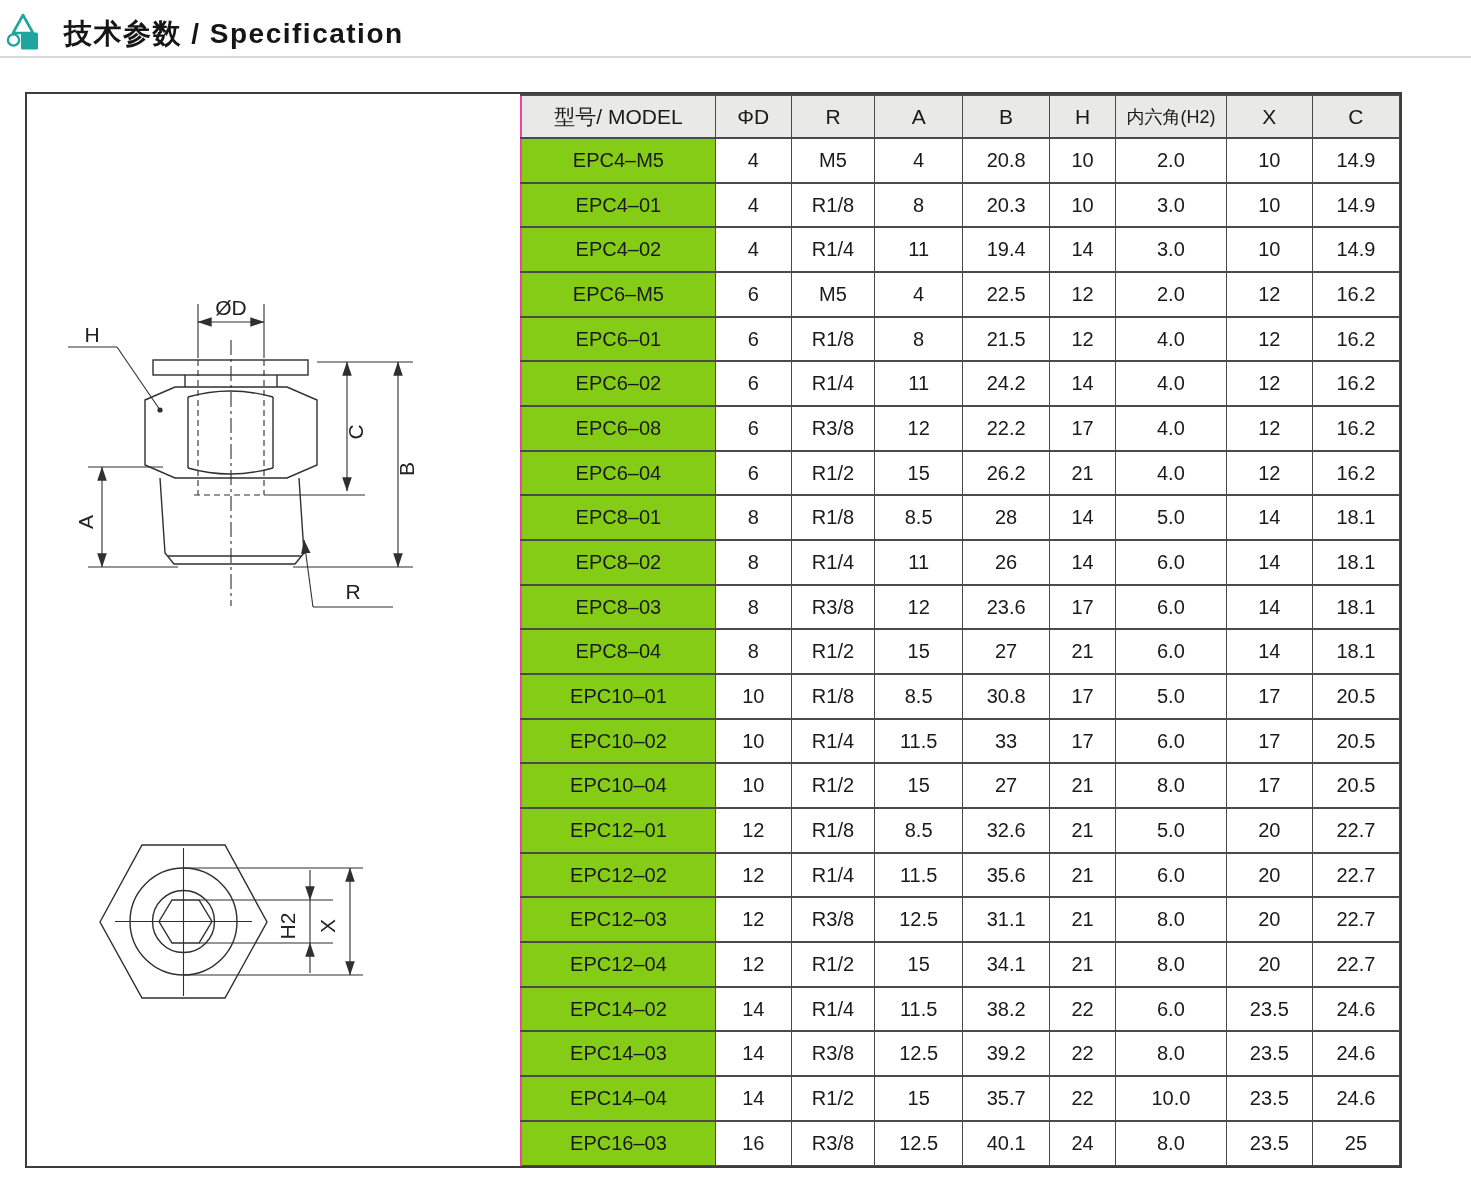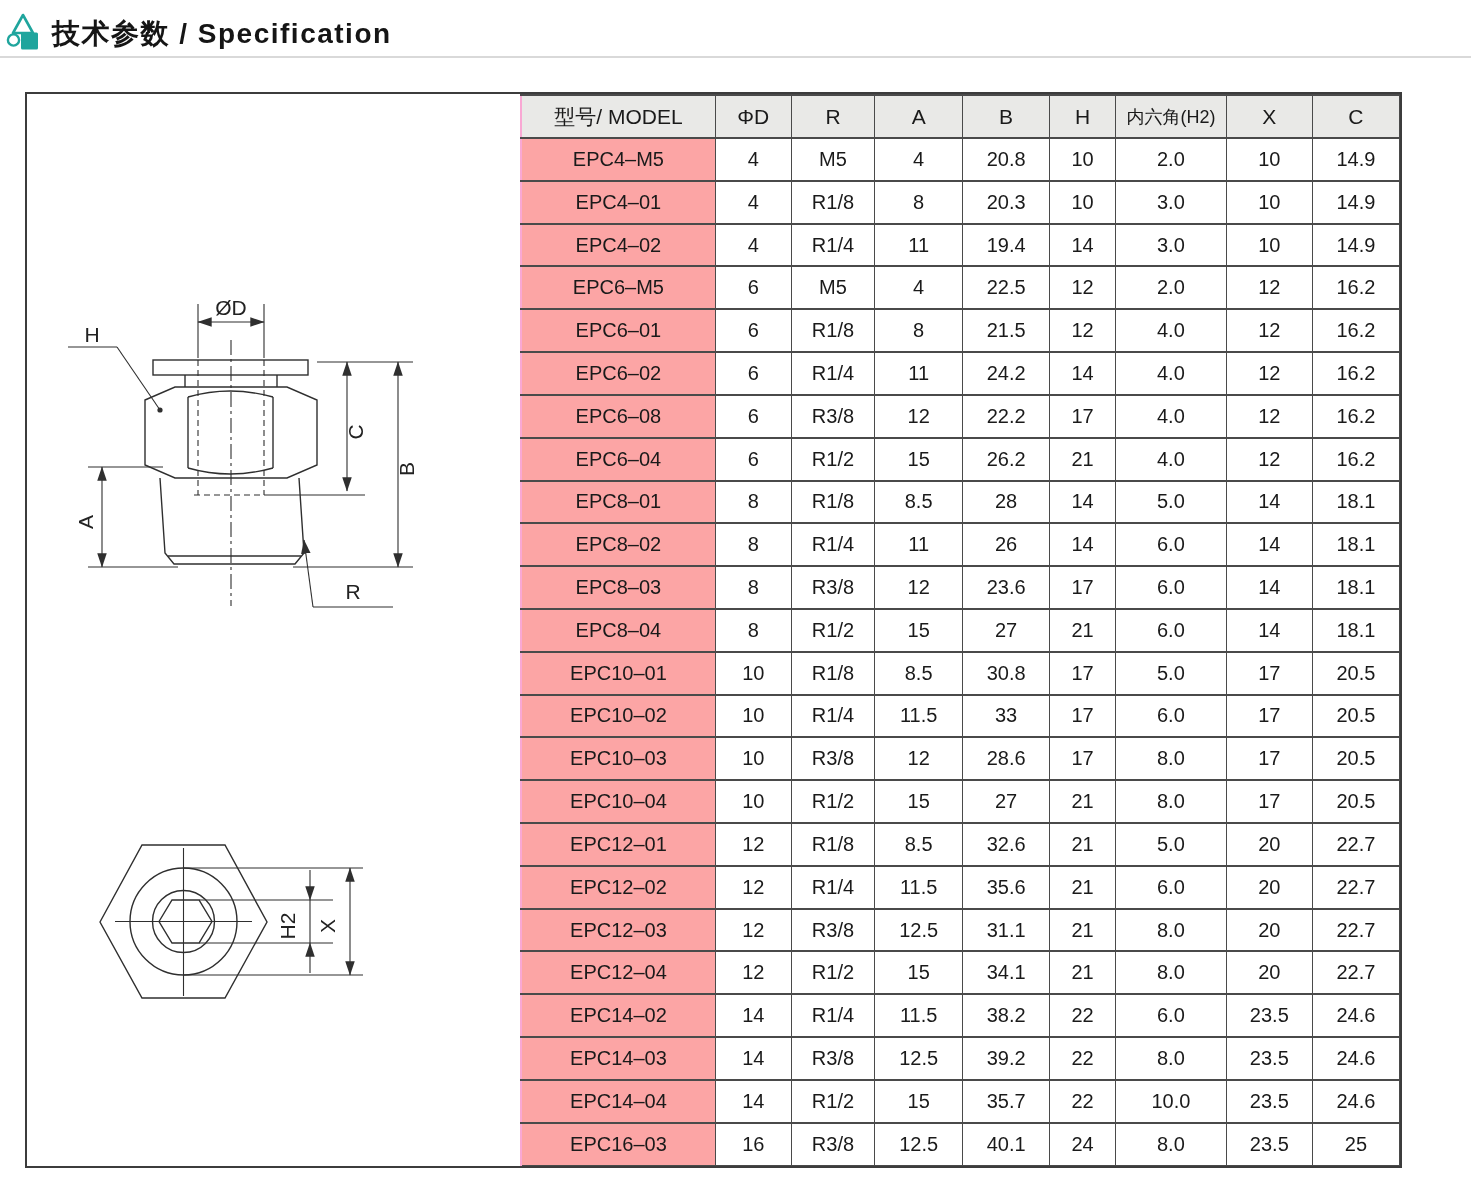--- a/index.html
+++ b/index.html
@@ -1,34 +1,34 @@
 <!DOCTYPE html>
 <html><head>
 <meta charset="utf-8">
 <style>
   * { margin:0; padding:0; box-sizing:border-box; }
   html,body { width:1471px; height:1182px; background:#ffffff; font-family:"Liberation Sans", sans-serif; color:#1a1a1a; }
   .page { position:relative; width:1471px; height:1182px; overflow:hidden; }
 
-  .page-header { position:absolute; top:12px; left:6px; display:flex; align-items:center; gap:10px; }
+  .page-header { position:absolute; top:12px; left:6px; display:flex; align-items:center; gap:22px; }
   .header-icon { width:36px; height:44px; }
   .page-title { font-size:28px; font-weight:bold; letter-spacing:1.5px; color:#151515; }
 
   .header-divider { position:absolute; top:56px; left:0; width:1471px; height:2px; background:#d9d9d9; }
 
   .content-box { position:absolute; left:25px; top:92px; width:1377px; height:1076px; border:2px solid #3c3c3c; display:flex; background:#ffffff; }
 
   .drawing-panel { width:484px; flex:none; position:relative; }
   .drawing-panel svg { position:absolute; left:0; top:0; }
 
-  table.spec { flex:1; border-collapse:collapse; table-layout:fixed; height:100%; border-left:2px solid #f9a8d4;margin-left:9px; }
+  table.spec { flex:1; border-collapse:collapse; table-layout:fixed; height:100%; border-left:2px solid #ec4899;margin-left:9px; }
   table.spec th, table.spec td { border:1px solid #4a4a4a; border-top-width:2px; text-align:center; vertical-align:middle; overflow:hidden; white-space:nowrap; }
   table.spec thead th { background:#e9e9e7; height:43px; font-size:21px; font-weight:normal; }
   table.spec thead th.hexkey { font-size:18px; }
-  table.spec tbody th.model { background:#fca5a5; font-size:20px; font-weight:normal; }
+  table.spec tbody th.model { background:#84cc16; font-size:20px; font-weight:normal; }
   table.spec tbody td { background:#ffffff; font-size:20px; }
   table.spec tbody tr { height:41px; }
 
   .dwg-line { stroke:#2f2f2f; stroke-width:1.4; fill:none; }
   .dim-line { stroke:#2f2f2f; stroke-width:1.1; fill:none; }
   .dash-line { stroke:#2f2f2f; stroke-width:1.1; fill:none; stroke-dasharray:6 4; }
   .cl-line { stroke:#2f2f2f; stroke-width:1.1; fill:none; stroke-dasharray:15 4 3 4; }
   .dim-text { font-family:"Liberation Sans", sans-serif; font-size:21px; fill:#222222; }
 </style>
 </head>
@@ -299,31 +299,20 @@
             <td>10</td>
             <td>R1/4</td>
             <td>11.5</td>
             <td>33</td>
             <td>17</td>
             <td>6.0</td>
             <td>17</td>
             <td>20.5</td>
           </tr>
           <tr>
-            <th class="model">EPC10–03</th>
-            <td>10</td>
-            <td>R3/8</td>
-            <td>12</td>
-            <td>28.6</td>
-            <td>17</td>
-            <td>8.0</td>
-            <td>17</td>
-            <td>20.5</td>
-          </tr>
-          <tr>
             <th class="model">EPC10–04</th>
             <td>10</td>
             <td>R1/2</td>
             <td>15</td>
             <td>27</td>
             <td>21</td>
             <td>8.0</td>
             <td>17</td>
             <td>20.5</td>
           </tr>

